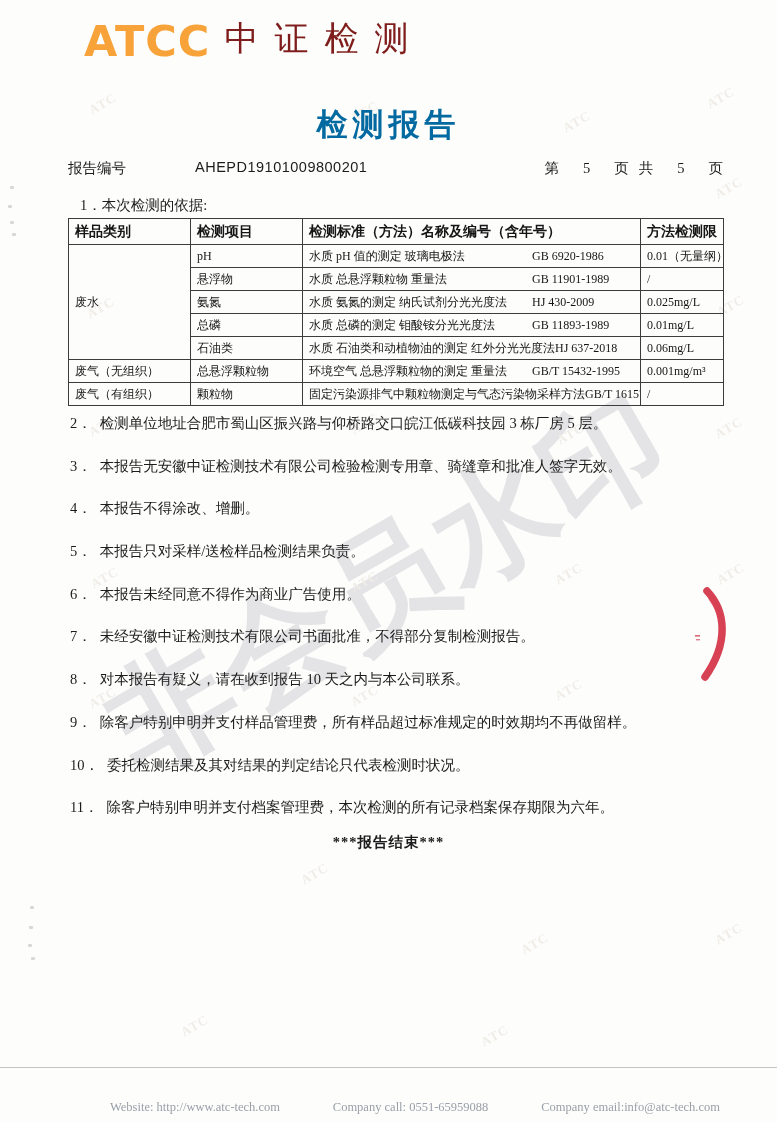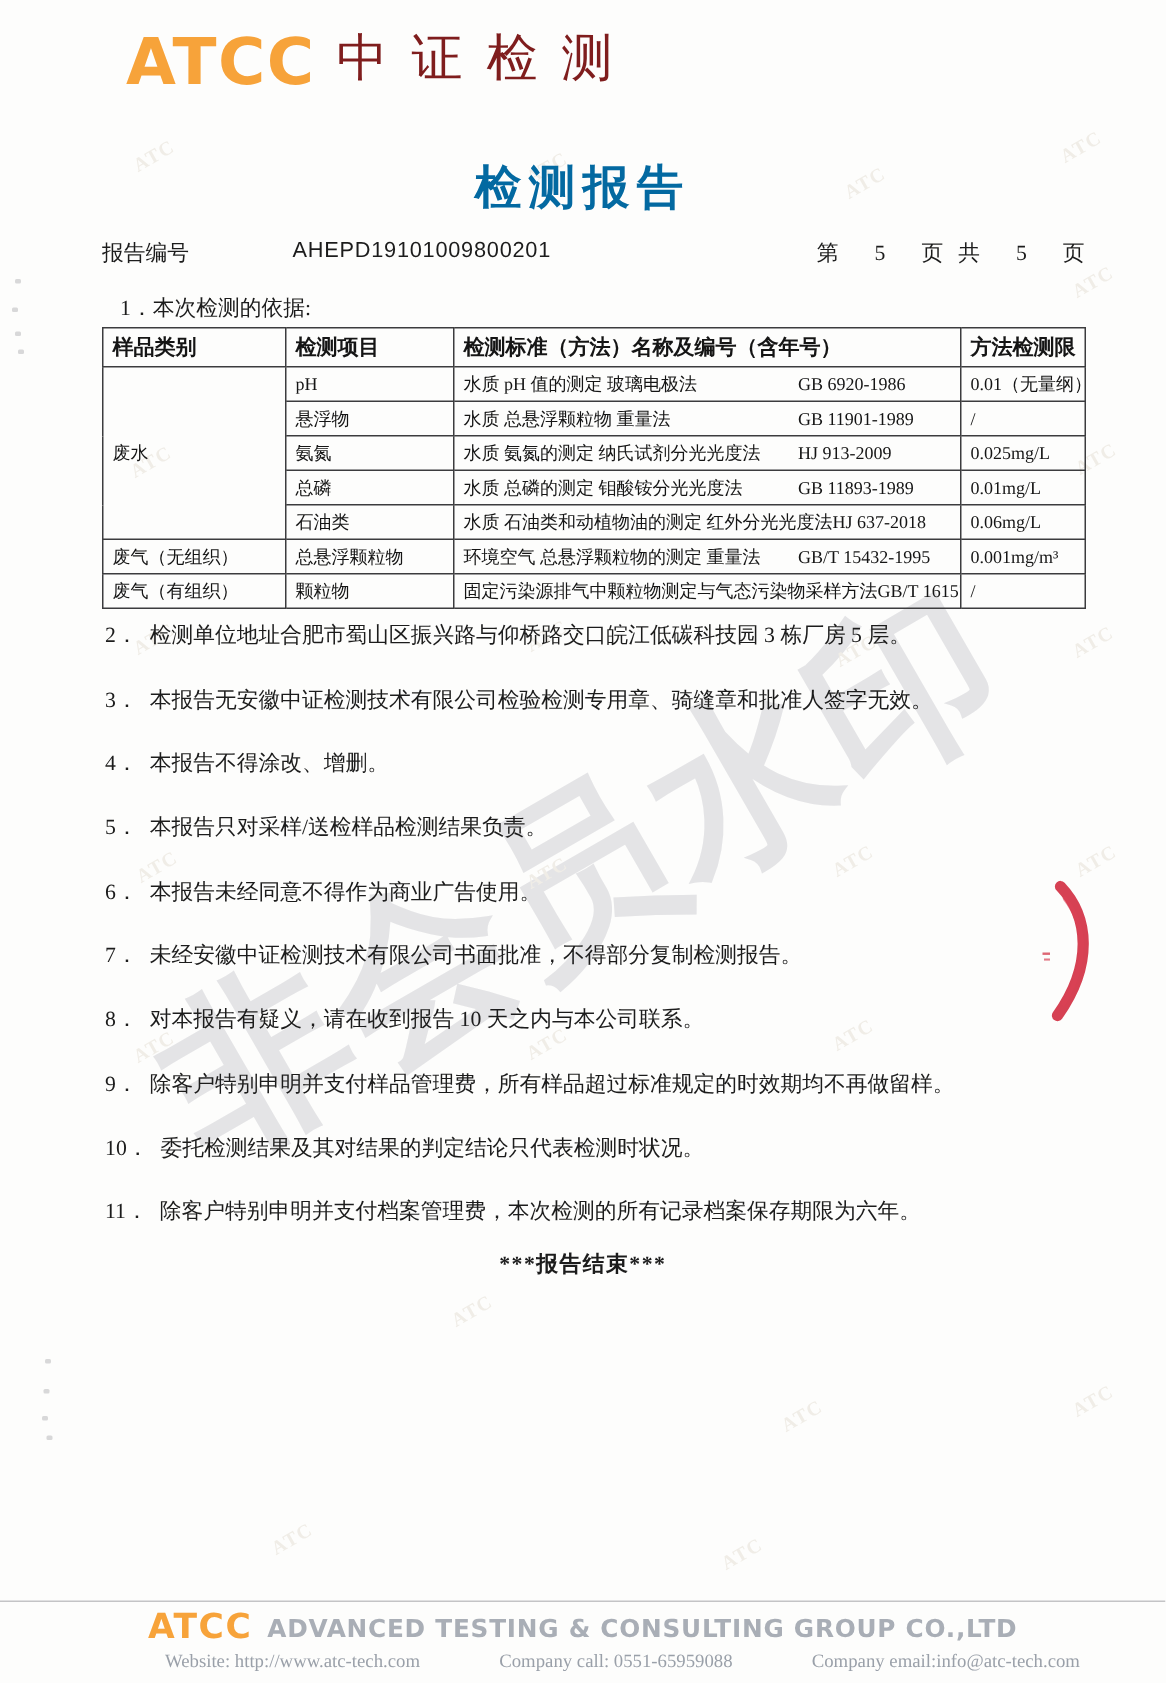--- a/index.html
+++ b/index.html
@@ -210,21 +210,21 @@
               <span class="std-code">GB 11901-1989</span>
             </div>
           </td>
           <td>/</td>
         </tr>
         <tr>
           <td>氨氮</td>
           <td>
             <div class="std-cell">
               <span class="std-name">水质 氨氮的测定  纳氏试剂分光光度法</span>
-              <span class="std-code">HJ 913-2009</span>
+              <span class="std-code">HJ 430-2009</span>
             </div>
           </td>
           <td>0.025mg/L</td>
         </tr>
         <tr>
           <td>总磷</td>
           <td>
             <div class="std-cell">
               <span class="std-name">水质 总磷的测定  钼酸铵分光光度法</span>
               <span class="std-code">GB 11893-1989</span>
@@ -276,23 +276,20 @@
       <div class="note"><span class="num">7．</span><span>未经安徽中证检测技术有限公司书面批准，不得部分复制检测报告。</span></div>
       <div class="note"><span class="num">8．</span><span>对本报告有疑义，请在收到报告 10 天之内与本公司联系。</span></div>
       <div class="note"><span class="num">9．</span><span>除客户特别申明并支付样品管理费，所有样品超过标准规定的时效期均不再做留样。</span></div>
       <div class="note"><span class="num">10．</span><span>委托检测结果及其对结果的判定结论只代表检测时状况。</span></div>
       <div class="note"><span class="num">11．</span><span>除客户特别申明并支付档案管理费，本次检测的所有记录档案保存期限为六年。</span></div>
     </div>
 
   <div class="end-marker">***报告结束***</div>
 
   <div class="footer-rule"></div>
-  <div class="footer-logo">
-    <span class="f-atcc">ATCC</span><span class="f-company">ADVANCED TESTING &amp; CONSULTING GROUP CO.,LTD</span>
-  </div>
   <div class="footer-contacts">
     <span>Website: http://www.atc-tech.com</span>
     <span>Company call: 0551-65959088</span>
     <span>Company email:info@atc-tech.com</span>
   </div>
 </div>
 
 <div class="layer" id="stamp-layer">
   <svg class="stamp" width="48" height="100" viewBox="0 0 48 100">
     <path d="M 14 6 C 33 26, 36 58, 12 92" fill="none" stroke="#d0273b" stroke-width="7.5" stroke-linecap="round" opacity="0.88"></path>

